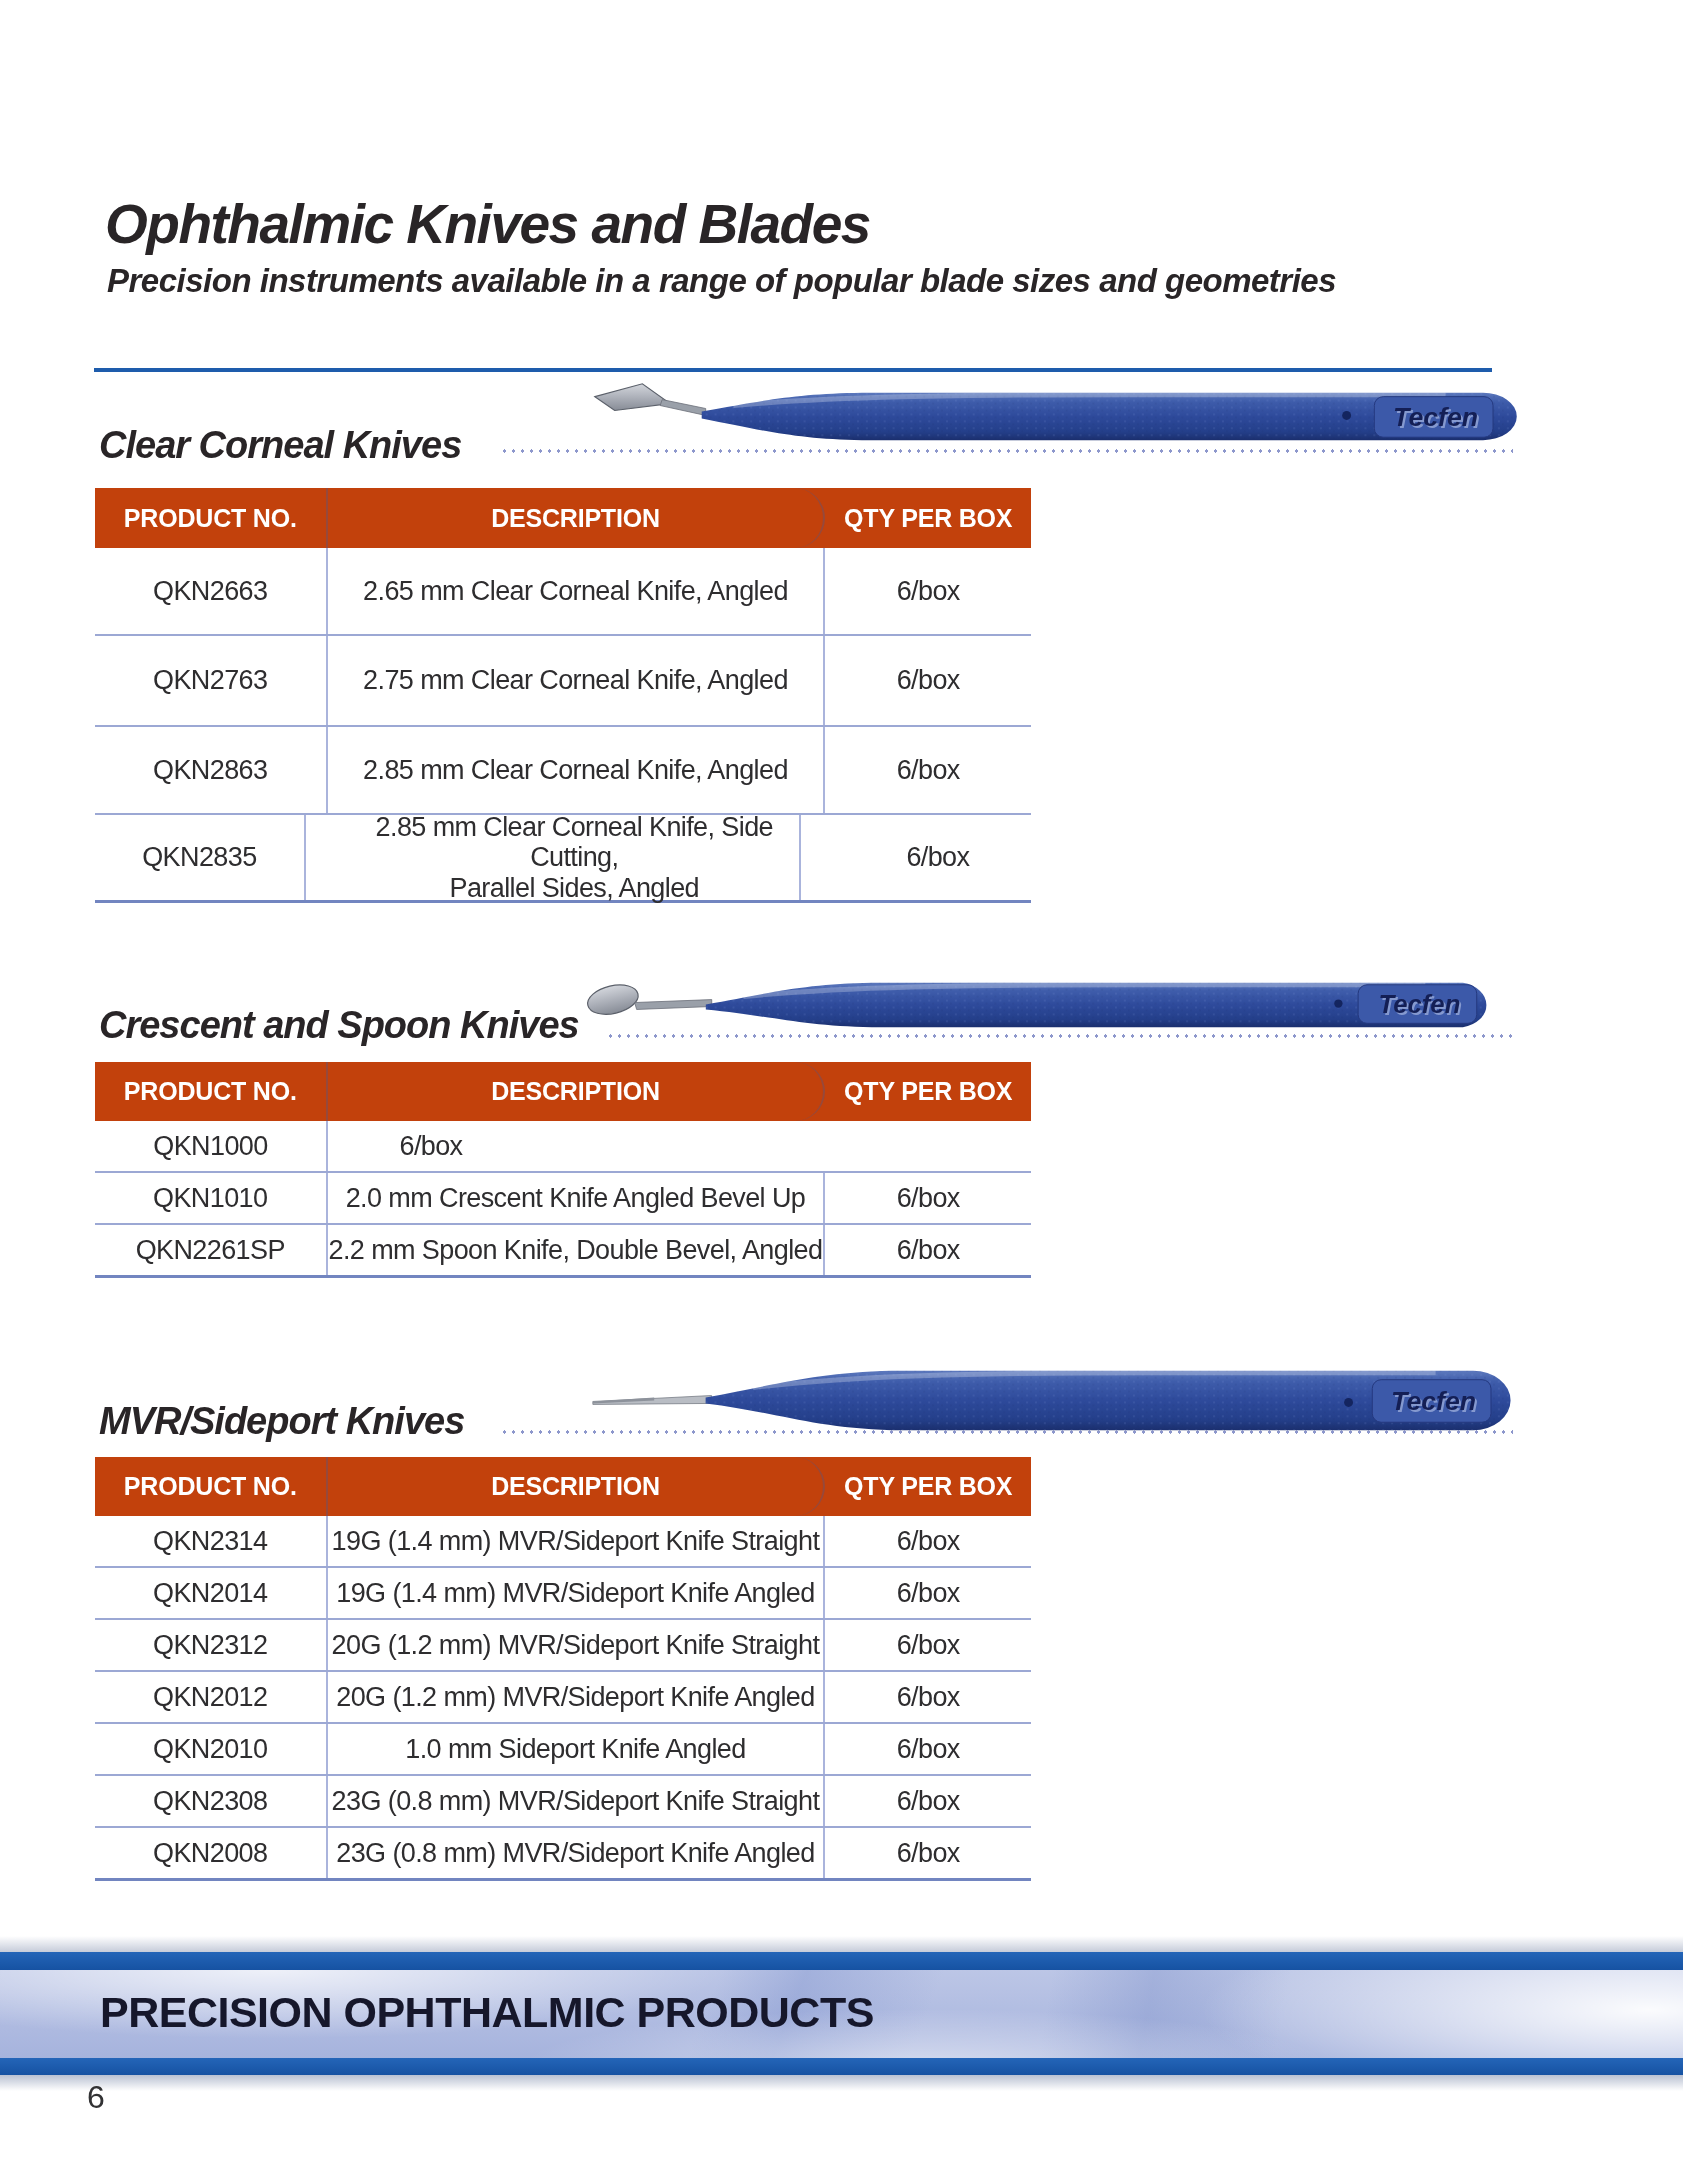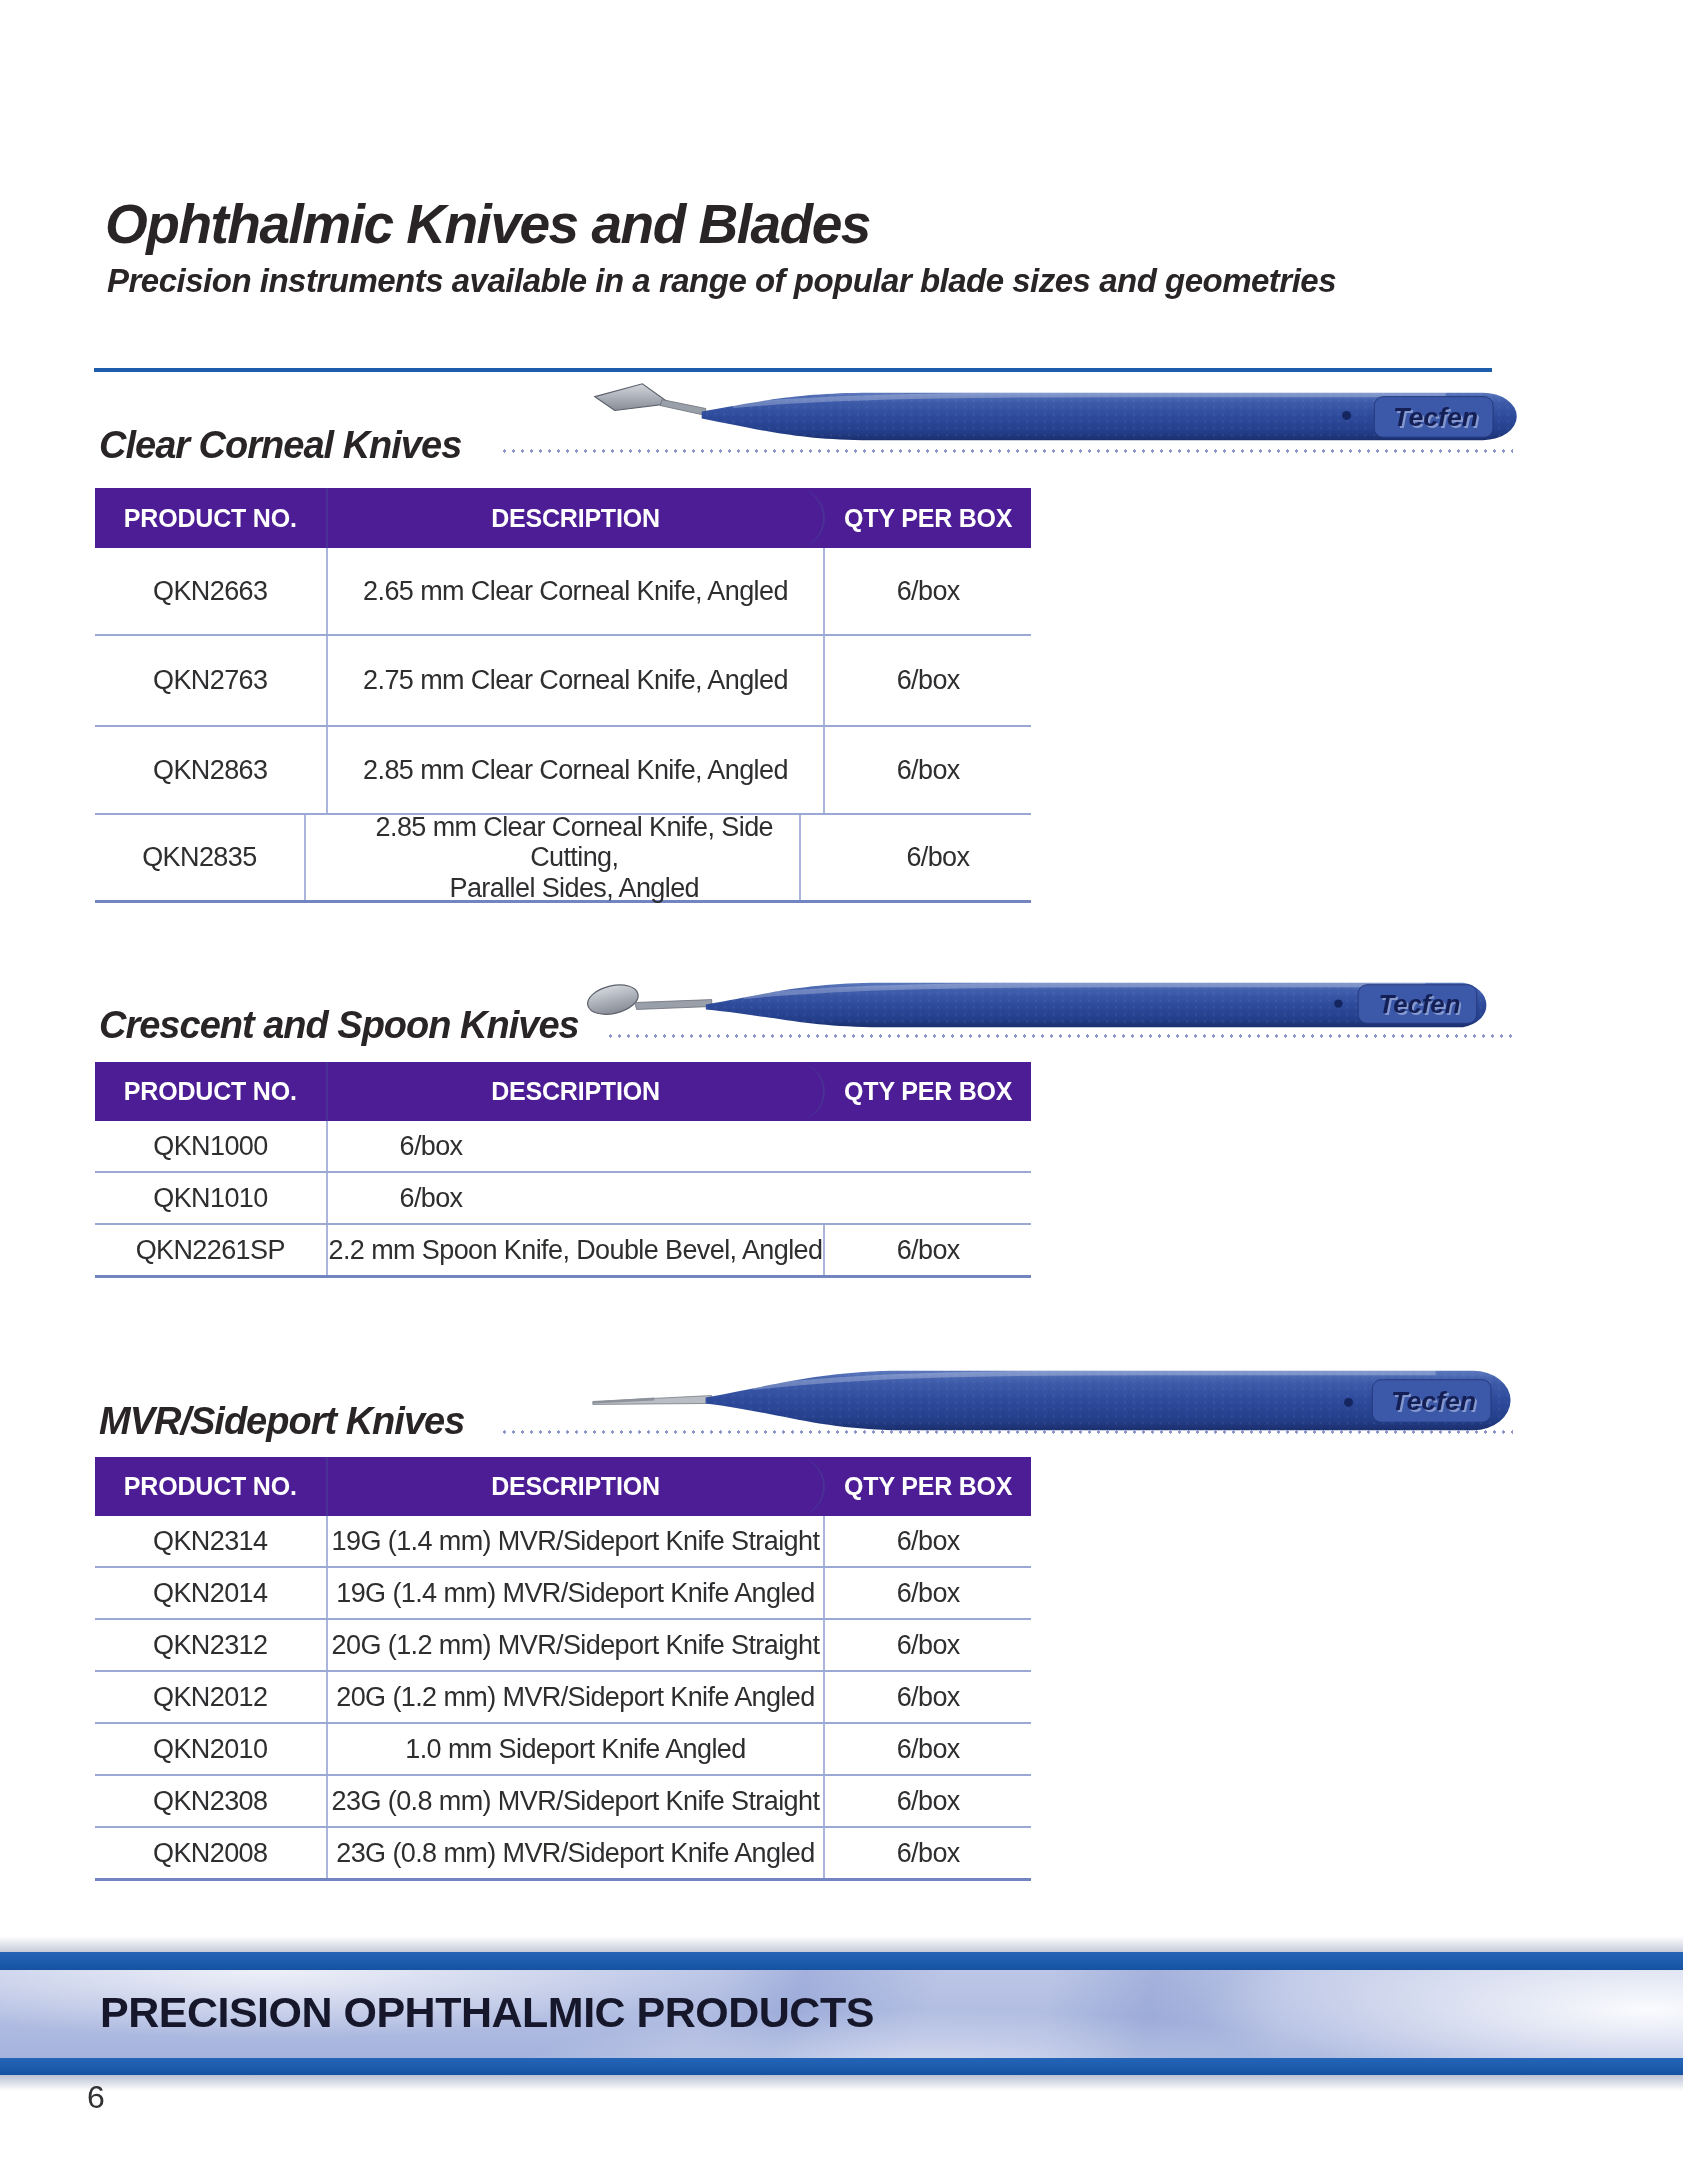--- a/index.html
+++ b/index.html
@@ -14,21 +14,21 @@
   .title-rule{position:absolute;left:94px;top:368px;width:1398px;height:4px;background:#1e5cac;}
 
   .section-heading{position:absolute;font-size:38px;font-weight:bold;font-style:italic;
       color:#292527;letter-spacing:-1px;white-space:nowrap;}
   .dots{position:absolute;height:4px;
       background-image:radial-gradient(circle 1.8px,#8d97cc 97%,transparent 100%);
       background-size:9px 4px;background-repeat:repeat-x;}
 
   
   .ptable{position:absolute;width:936px;}
-  .thead{display:flex;height:60px;background:#4c1d95;align-items:center;}
+  .thead{display:flex;height:60px;background:#c2410c;align-items:center;}
   .thead .hcell{display:flex;align-items:center;justify-content:center;height:100%;
       color:#ffffff;font-weight:bold;font-size:25px;letter-spacing:-0.2px;}
   .hc1{width:231px;border-right:2px solid rgba(70,90,150,0.35);}
   .hc2{width:497px;border-right:2px solid rgba(70,90,150,0.35);border-radius:30px;}
   .hc3{width:206px;}
   .rows{border-bottom:3px solid #7285c0;}
   .trow{display:flex;background:#ffffff;}
   .trow + .trow{border-top:2px solid #9ca8d4;}
   .cell{display:flex;align-items:center;justify-content:center;text-align:center;
       font-size:27px;color:#2e2d2f;letter-spacing:-0.6px;line-height:1.12;}
@@ -167,20 +167,21 @@
       <div class="hcell hc2">DESCRIPTION</div>
       <div class="hcell hc3">QTY PER BOX</div>
     </div>
     <div class="rows">
         <div class="trow">
           <div class="cell c1">QKN1000</div>
           <div class="cell c3">6/box</div>
         </div>
         <div class="trow">
           <div class="cell c1">QKN1010</div>
+          <div class="cell c2">2.0 mm Crescent Knife Angled Bevel Up</div>
           <div class="cell c3">6/box</div>
         </div>
         <div class="trow">
           <div class="cell c1">QKN2261SP</div>
           <div class="cell c2">2.2 mm Spoon Knife, Double Bevel, Angled</div>
           <div class="cell c3">6/box</div>
         </div>
       </div>
   </div>
 

